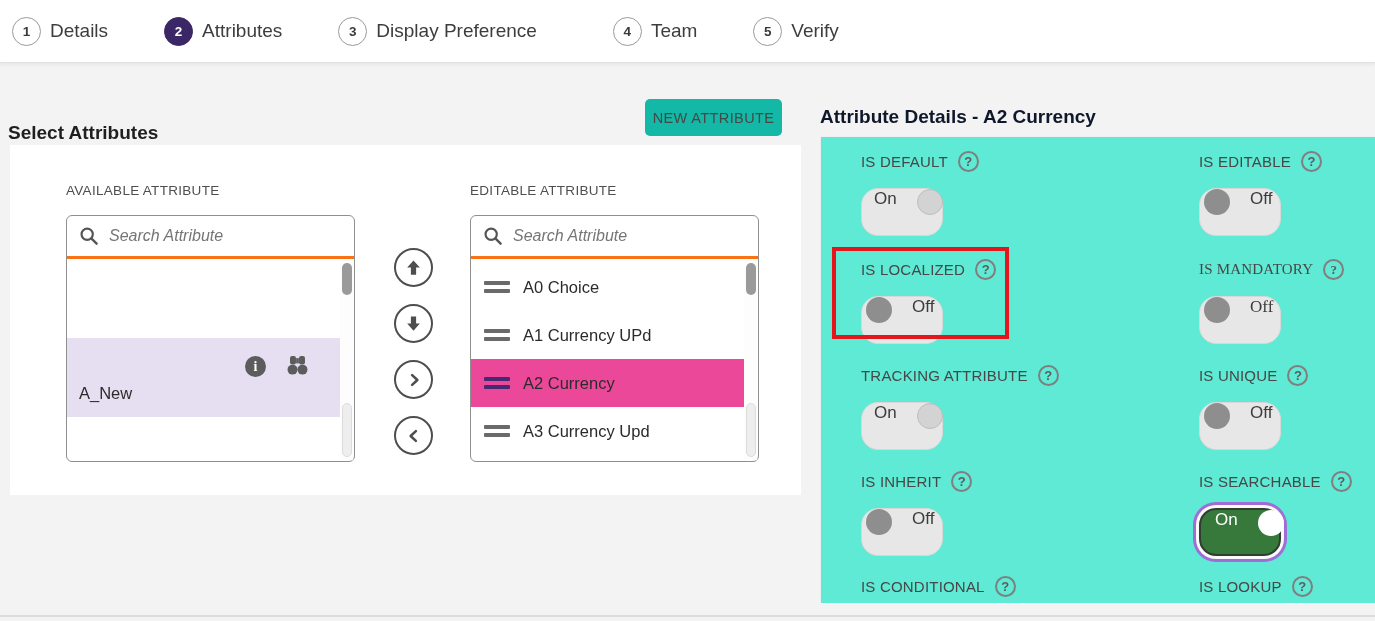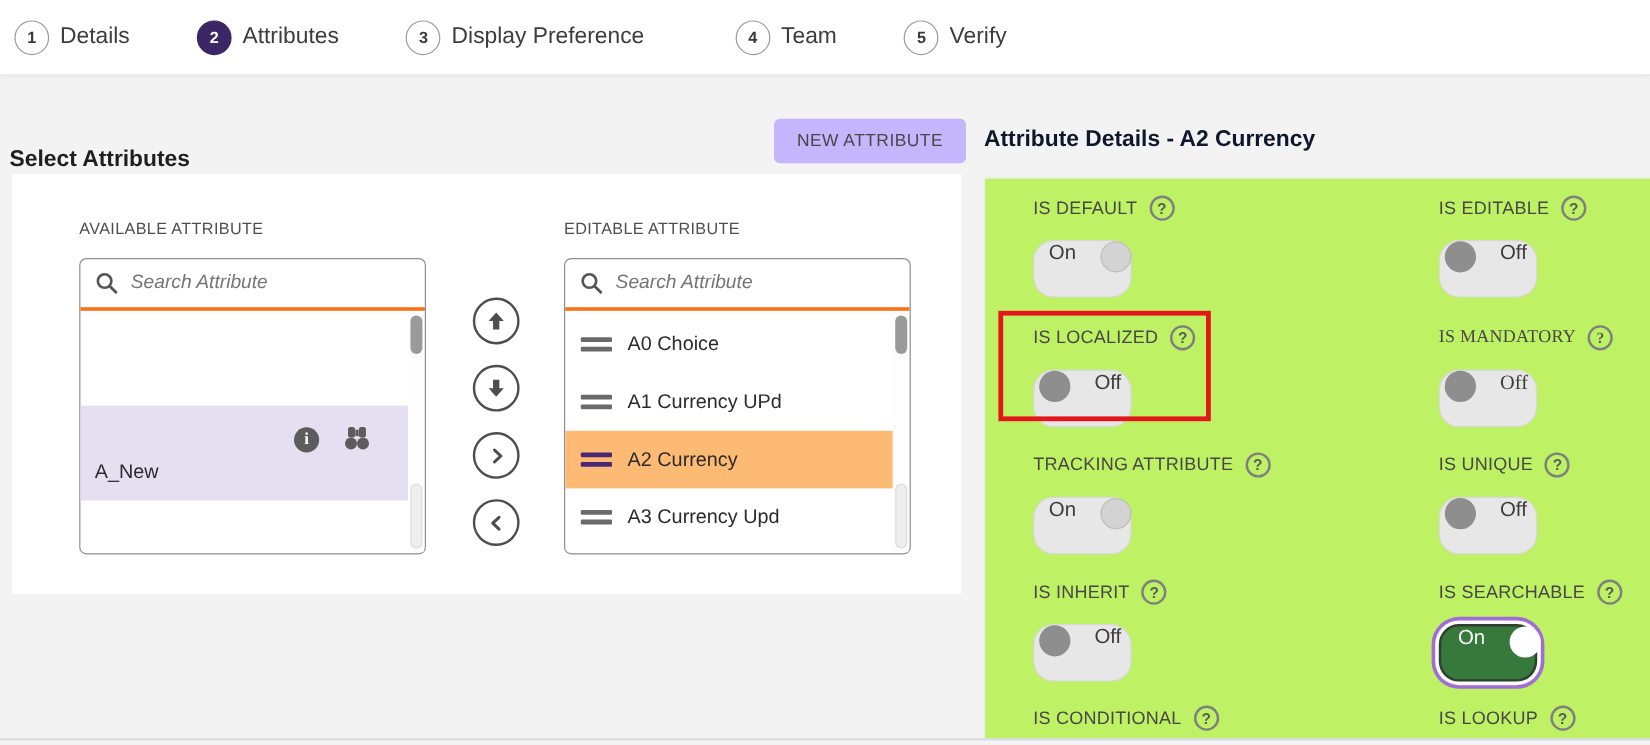--- a/index.html
+++ b/index.html
@@ -31,22 +31,22 @@
     flex:0 0 auto;
   }
   .step.active .step-circle { background:#3b2766; border-color:#3b2766; color:#fff; }
   .step-label { font-size:19px; color:#3d3d3d; }
   
   .page-title {
     position:absolute; left:8px; top:122px;
     font-size:19px; font-weight:600; color:#1f1f1f;
   }
   .new-attr-btn {
-    position:absolute; left:645px; top:99px; width:160px; height:37px;
-    background:#c4b5fd; border:none; border-radius:5px;
+    position:absolute; left:645px; top:99px; width:137px; height:37px;
+    background:#14b8a6; border:none; border-radius:5px;
     font-family:"Liberation Sans", sans-serif;
     font-size:14.5px; color:#474747; letter-spacing:0.4px;
     cursor:pointer;
   }
   .card {
     position:absolute; left:10px; top:145px; width:791px; height:350px;
     background:#ffffff;
   }
   .col-label {
     position:absolute; top:38px;
@@ -103,42 +103,42 @@
     cursor:pointer;
   }
   .binoc-icon { position:absolute; left:219px; top:17px; cursor:pointer; }
   
   .sel-list { position:absolute; inset:0; padding-top:4px; }
   .sel-row {
     height:48px; display:flex; align-items:center;
     padding-left:13px; gap:13px; margin-right:14px;
     font-size:16.5px; color:#2b2b2b;
   }
-  .sel-row.selected { background:#fdba74;align-items:center; }
+  .sel-row.selected { background:#ec4899;align-items:center; }
   .drag-handle { width:26px; flex:0 0 auto; }
   .drag-handle i {
     display:block; height:3.5px; background:#6a6a6a; border-radius:1px;
   }
   .drag-handle i + i { margin-top:4.5px; }
   .sel-row.selected .drag-handle i { background:#482873; }
   
   .xfer-btn {
     position:absolute; left:384px; width:39px; height:39px;
     border-radius:50%; border:2.5px solid #4e4e4e; background:#fff;
     display:flex; align-items:center; justify-content:center;
     cursor:pointer; padding:0;
   }
   
   .details-title {
     position:absolute; left:820px; top:106px;
     font-size:19px; font-weight:700; color:#0f172a;
   }
   .details-section {
-    position:absolute; left:820px; top:148px; width:555px; height:467px;
-    background:#bef264;
+    position:absolute; left:820px; top:136px; width:555px; height:467px;
+    background:#5eead4;
     border-left:1px solid #ececec; border-top:1px solid #f0f0f0;
     overflow:hidden;
   }
   .cell { position:absolute; }
   .cell.c-left { left:40px; }
   .cell.c-right { left:378px; }
   .field-label-row { display:flex; align-items:center; gap:10px; height:21px; }
   .field-label { font-size:15px; color:#474747; letter-spacing:0.2px; white-space:nowrap; }
   .help-icon {
     width:21px; height:21px; border-radius:50%;

